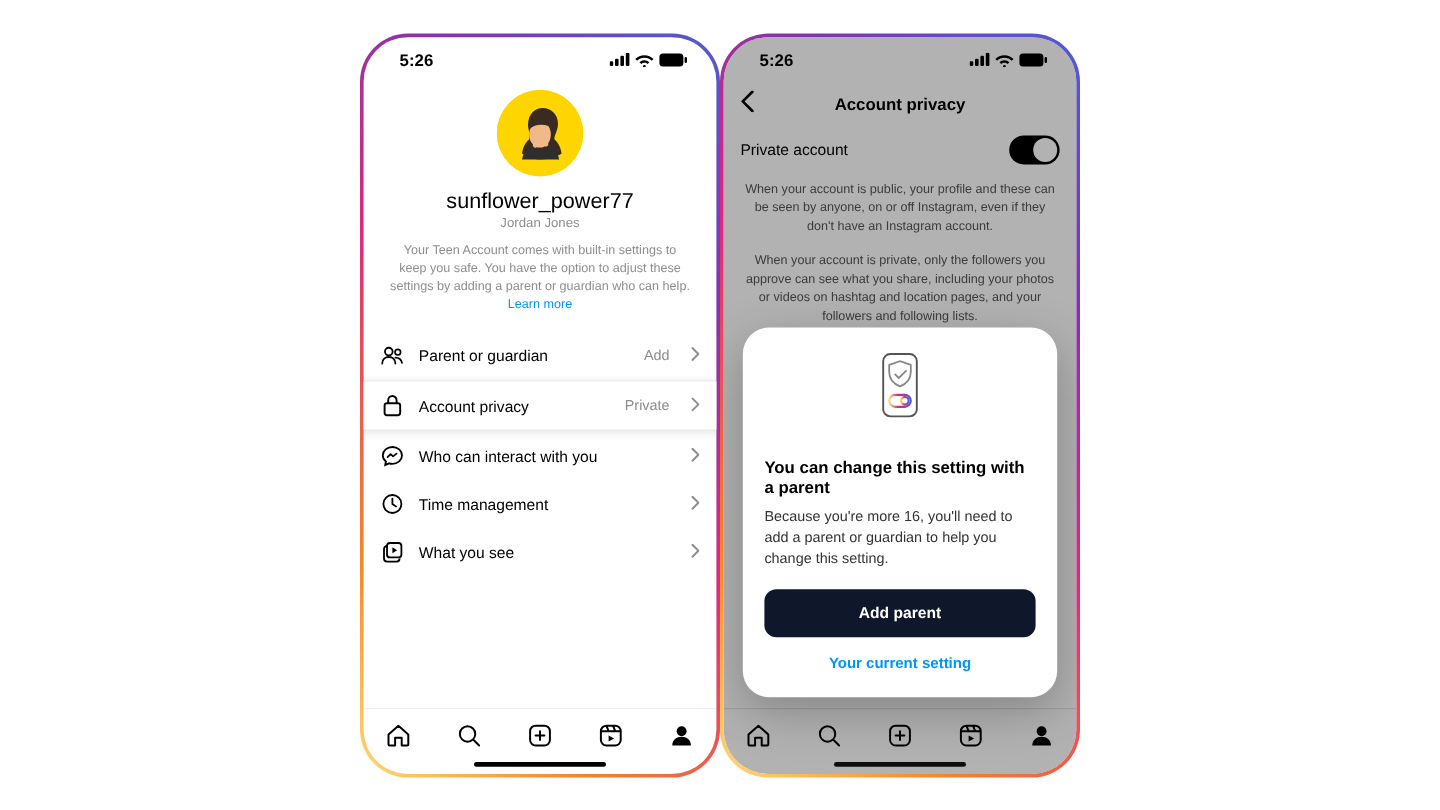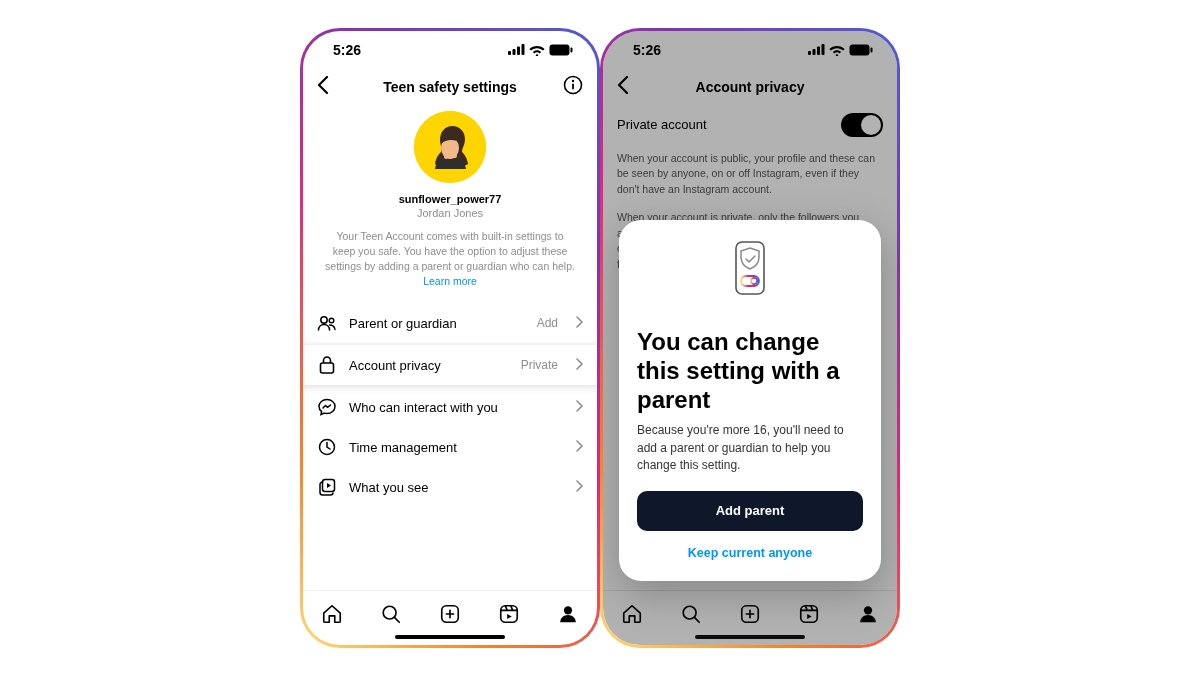--- a/index.html
+++ b/index.html
@@ -87,22 +87,22 @@
     width: 72px;
     height: 72px;
     border-radius: 50%;
     margin: 0 auto 10px auto;
     background: #ffd500;
     position: relative;
     overflow: hidden;
   }
   .avatar svg { position:absolute; inset:0; }
   .username {
-    font-size: 11px;
-    font-weight: 700;
+    font-size: 18px;
+    font-weight: 400;
     margin-bottom: 2px;
   }
   .fullname {
     font-size: 11px;
     color: #8e8e8e;
     margin-bottom: 10px;
   }
   .description {
     font-size: 10.5px;
     color: #8e8e8e;
@@ -175,20 +175,21 @@
     width: 110px;
     height: 4px;
     border-radius: 3px;
     background: #000;
   }
   .home-indicator.dim { background: #151515; }
 
   
   .p2-body {
     padding: 0 14px;
+    text-align: center;
   }
   .p2-row {
     height: 40px;
     display: flex;
     align-items: center;
     justify-content: space-between;
     font-size: 13px;
   }
   .toggle {
     width: 42px;
@@ -230,21 +231,21 @@
     padding: 20px 18px 14px 18px;
     text-align: left;
     box-shadow: 0 12px 40px rgba(0,0,0,0.25);
   }
   .card-illus {
     display: flex;
     justify-content: center;
     margin-bottom: 10px;
   }
   .card-title {
-    font-size: 24px;
+    font-size: 14px;
     font-weight: 800;
     line-height: 1.2;
     margin-bottom: 8px;
     margin-top: 32px;
   }
   .card-desc {
     font-size: 12px;
     line-height: 1.45;
     color: #333;
     margin-bottom: 16px;
@@ -291,35 +292,20 @@
           <svg width="16" height="12" viewBox="0 0 16 12">
               <path d="M8 2C5 2 2.3 3.2 0.4 5.1l1.5 1.5C3.4 5.1 5.6 4.2 8 4.2s4.6 0.9 6.1 2.4l1.5-1.5C13.7 3.2 11 2 8 2zM8 6.2c-1.6 0-3 0.6-4.1 1.7l1.5 1.5C6.1 8.7 7 8.3 8 8.3s1.9 0.4 2.6 1.1l1.5-1.5C11 6.8 9.6 6.2 8 6.2zM8 10.2c-0.7 0-1.2 0.6-1.2 1.2S7.3 12 8 12s1.2-0.1 1.2-0.6C9.2 10.8 8.7 10.2 8 10.2z" fill="#000"></path>
             </svg>
           <svg width="24" height="12" viewBox="0 0 24 12">
               <rect x="0.5" y="0.5" width="20" height="11" rx="3" fill="#000"></rect>
               <rect x="21.5" y="3.5" width="2" height="5" rx="1" fill="#000"></rect>
             </svg>
         </span>
       </div>
 
-      <div class="navheader">
-        <span class="back">
-          <svg width="12" height="18" viewBox="0 0 12 18">
-              <path d="M10 1 L2 9 L10 17" stroke="#000" stroke-width="2.2" fill="none" stroke-linecap="round" stroke-linejoin="round"></path>
-            </svg>
-        </span>
-        <span class="navheader-title">Teen safety settings</span>
-        <span class="info">
-          <svg width="20" height="20" viewBox="0 0 20 20">
-              <circle cx="10" cy="10" r="8.5" stroke="#000" stroke-width="1.6" fill="none"></circle>
-              <circle cx="10" cy="6" r="1.2" fill="#000"></circle>
-              <rect x="9.1" y="8.5" width="1.8" height="6" rx="0.9" fill="#000"></rect>
-            </svg>
-        </span>
-      </div>
 
       <div class="profile">
         <div class="avatar">
           <svg viewBox="0 0 72 72">
             <rect width="72" height="72" fill="#ffd500"></rect>
             <path d="M36 58 c-9 0 -15 -5 -15 -5 c1 -8 6 -12 6 -12 c1 -5 -1 -8 -1 -12 c0 -9 6 -14 12 -14 c8 0 13 6 13 13 c0 6 -3 9 -3 13 c0 0 5 4 6 12 c0 0 -7 5 -18 5z" fill="#3a2a1f"></path>
             <ellipse cx="36" cy="37" rx="9" ry="11" fill="#f1b98a"></ellipse>
             <path d="M27 33 c0 -9 5 -13 10 -13 c6 0 10 5 10 12 c-3 -2 -6 -3 -10 -3 c-4 0 -7 1 -10 4z" fill="#3a2a1f"></path>
             <path d="M32 46 l4 -6 l5 5" stroke="#f1b98a" stroke-width="4" fill="none" stroke-linecap="round"></path>
             <path d="M21 58 c1 -7 6 -10 9 -11 c2 3 4 4 6 4 c3 0 5 -1 7 -4 c3 1 8 4 9 11z" fill="#2e2e2e"></path>
@@ -528,20 +514,20 @@
             <rect x="11" y="36" width="18" height="10" rx="5" stroke="url(#gpill)" stroke-width="1.8" fill="none"></rect>
             <circle cx="24" cy="41" r="3.2" stroke="url(#gpill)" stroke-width="1.8" fill="none"></circle>
           </svg>
         </div>
         <div class="card-title">You can change this setting with a parent</div>
         <div class="card-desc">Because you're more 16, you'll need to add a parent or guardian to help you change this setting.</div>
         <div class="primary-btn">
           <span>Add parent</span>
         </div>
         <div class="secondary-btn">
-          <span>Keep current anyone</span>
+          <span>Your current setting</span>
         </div>
       </div>
 
     </div>
   </div>
 
 </div>
 
 </body></html>

